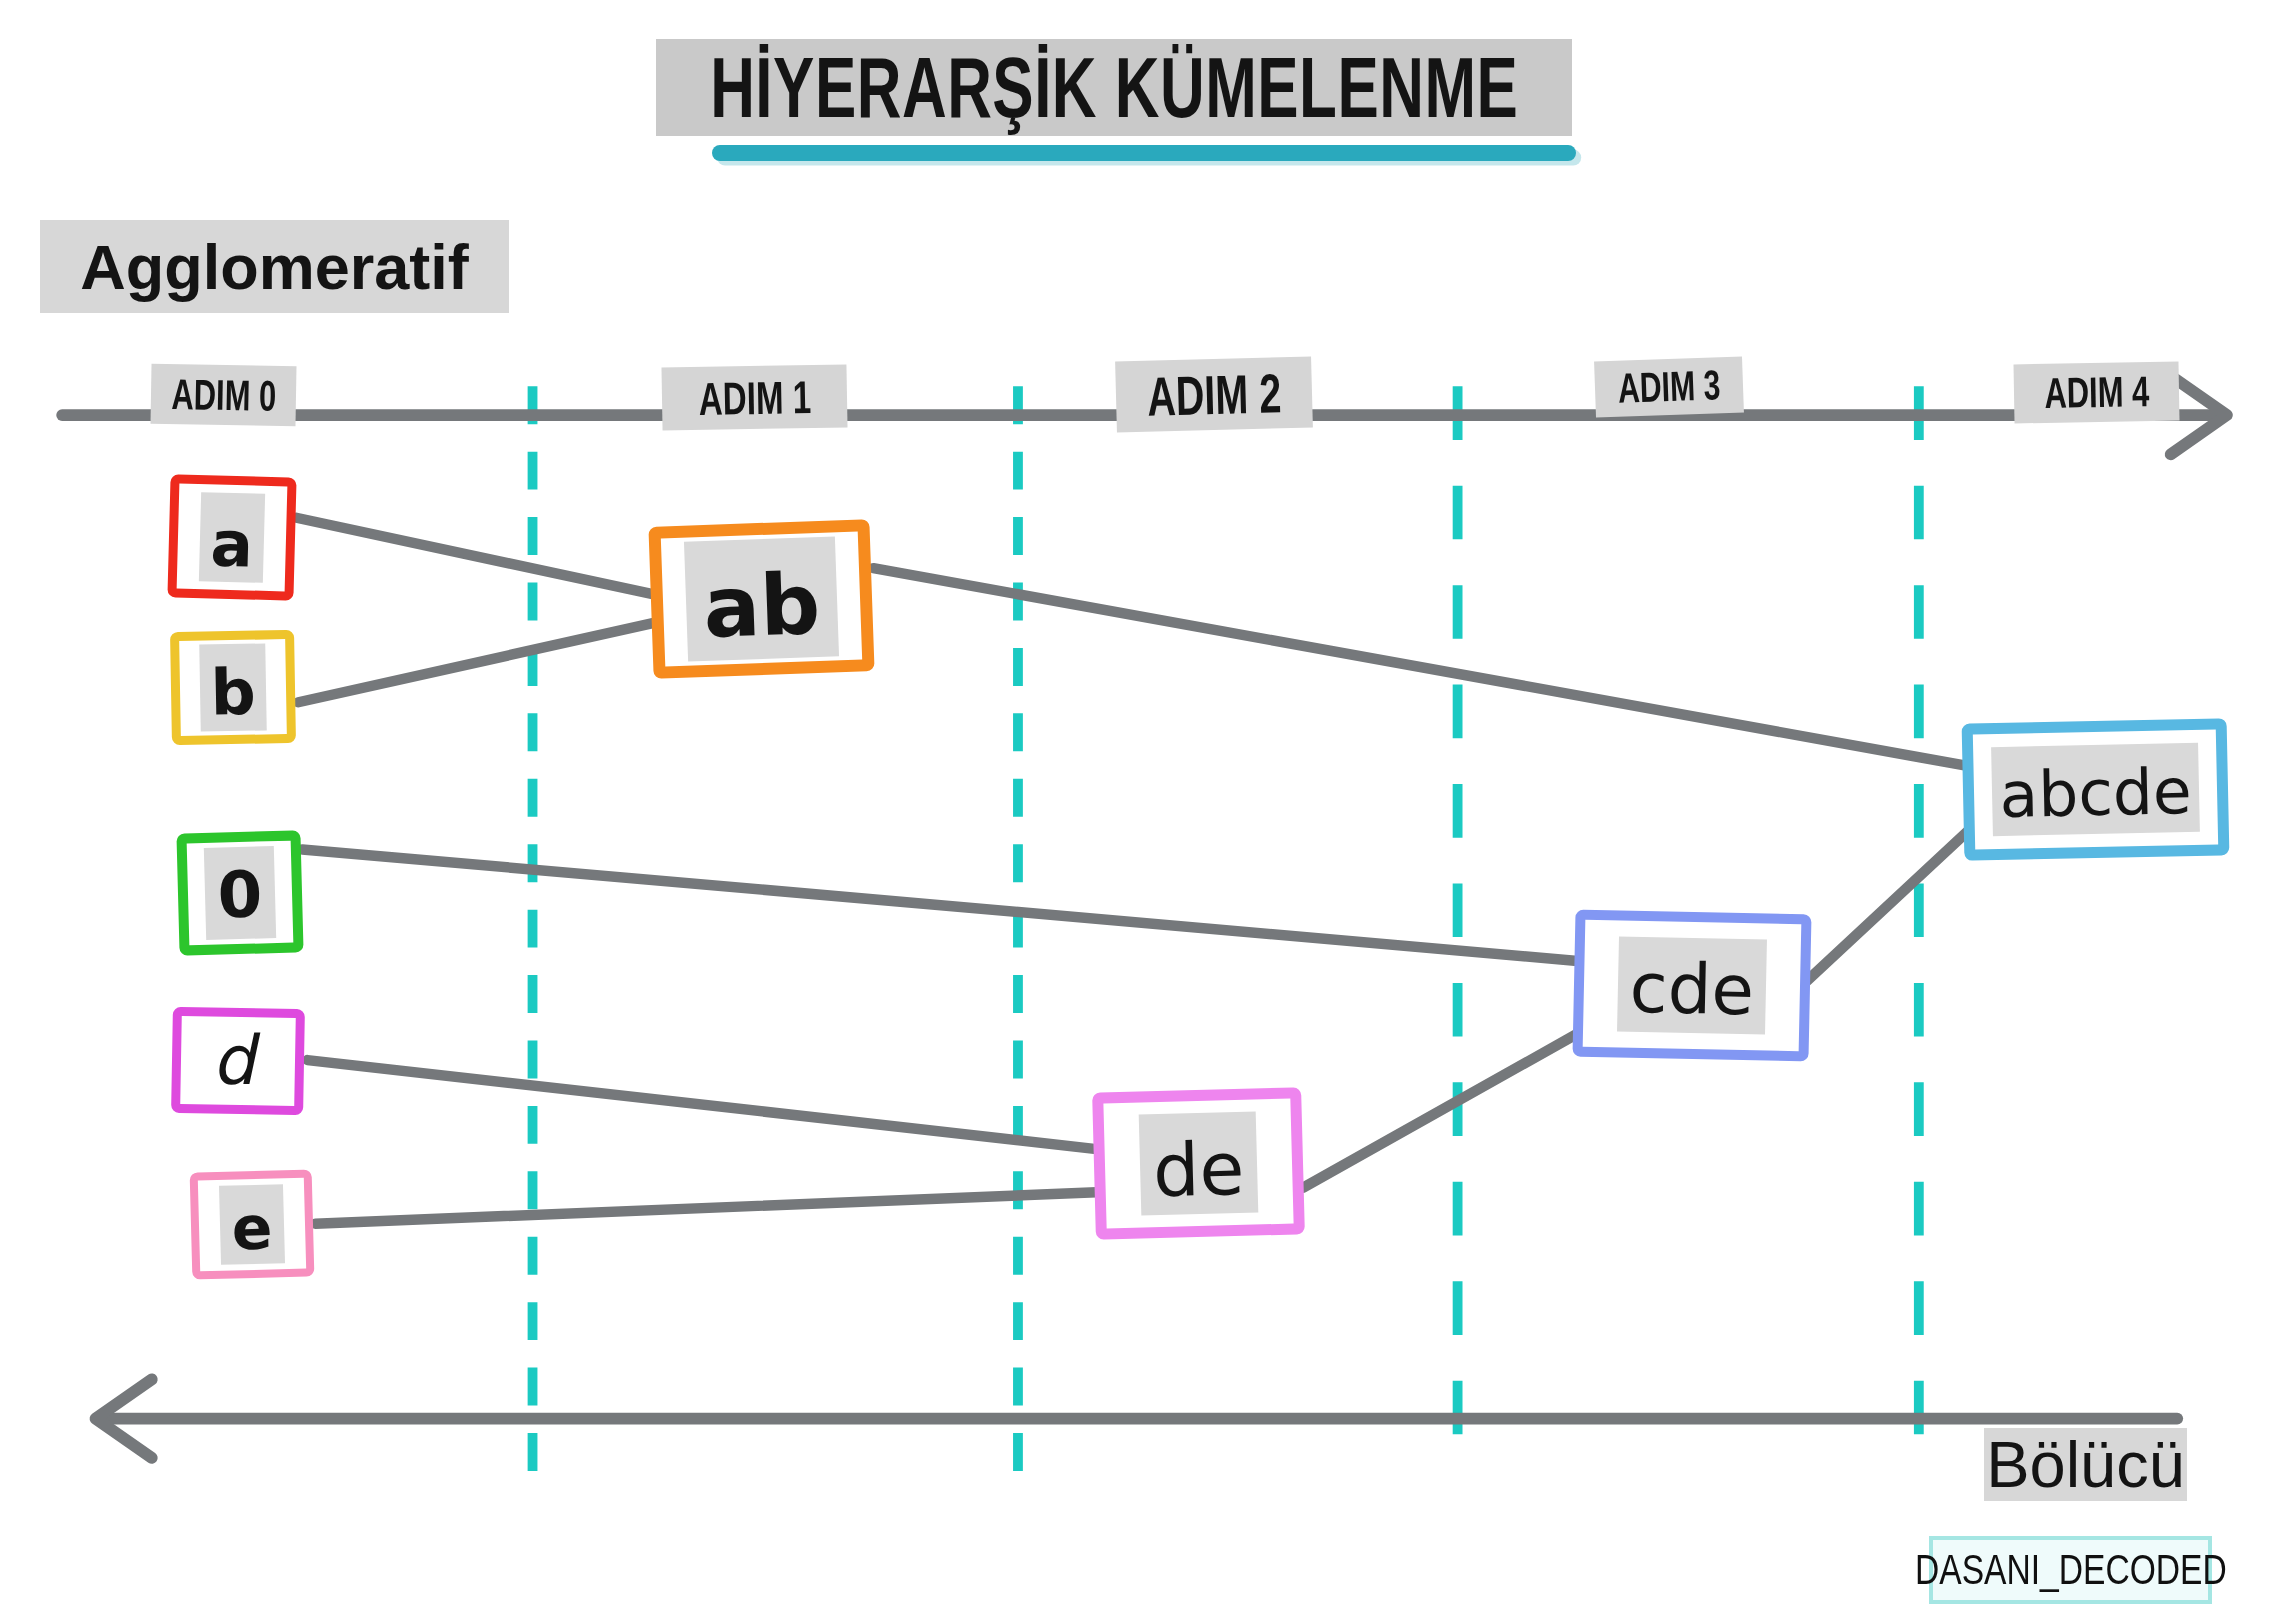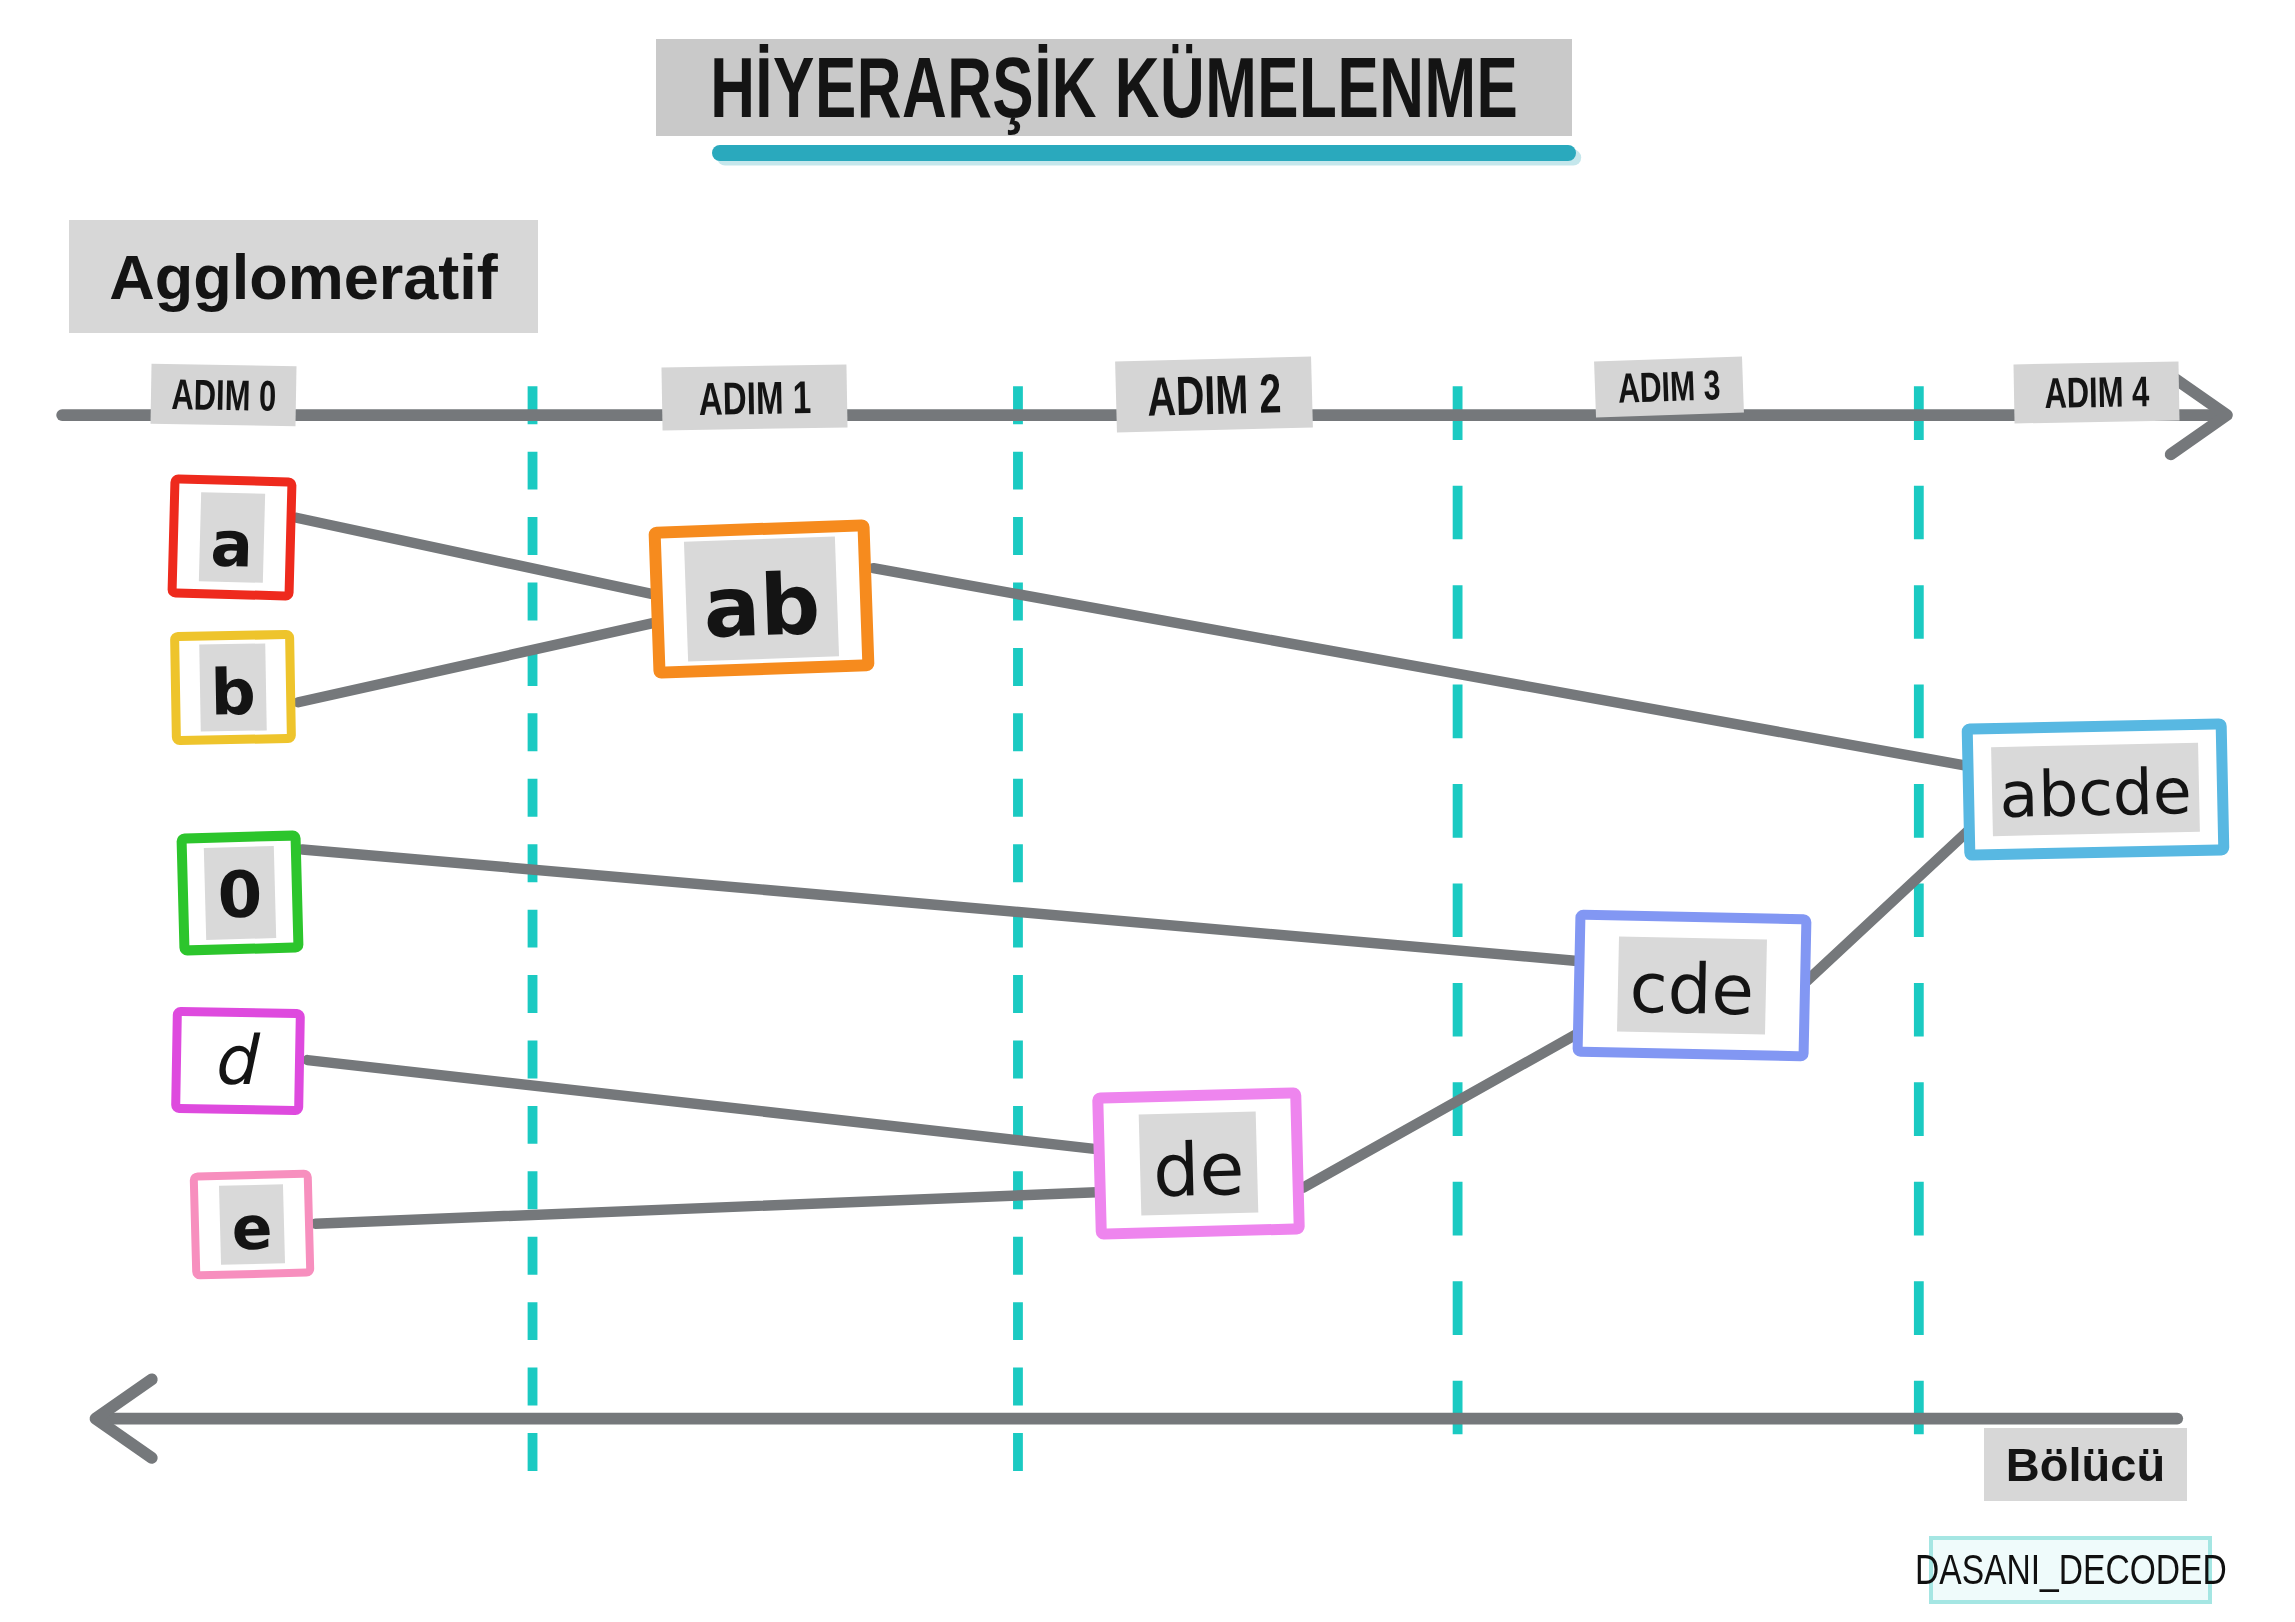--- a/index.html
+++ b/index.html
@@ -8,25 +8,25 @@
   #wires{position:absolute;left:0;top:0;width:2295px;height:1623px;}
 
   .gray-tag{position:absolute;display:flex;align-items:center;justify-content:center;}
   .gray-tag>span{white-space:nowrap;color:#141414;}
 
   #title-bg{left:656px;top:39px;width:916px;height:97px;background:#c9c9c9;}
   #title-bg>span{font-size:86px;font-weight:700;transform:scaleX(0.72);letter-spacing:0.7px;}
   #title-underline{position:absolute;left:712px;top:145px;width:864px;height:15.7px;border-radius:7.9px;
                    background:#2aa9bd;box-shadow:5.2px 4.6px 0 rgba(150,212,220,0.55);}
 
-  #agglomeratif{left:69px;top:220px;width:469px;height:113px;background:#d7d7d7;}
+  #agglomeratif{left:40px;top:220px;width:469px;height:93px;background:#d7d7d7;}
   #agglomeratif>span{font-size:63px;font-weight:600;}
 
   #bolucu{left:1984px;top:1428px;width:203px;height:73px;background:#d7d7d7;}
-  #bolucu>span{font-size:47px;font-weight:700;text-align:right;}
+  #bolucu>span{font-size:65px;font-weight:400;text-align:right;}
 
   #watermark{left:1929px;top:1536px;width:283px;height:68px;background:#effbfb;
              border:4.6px solid #a5e6e3;box-sizing:border-box;}
   #watermark>span{font-size:42px;font-weight:500;transform:scaleX(0.8);color:#101010;}
 
   .step{position:absolute;display:flex;align-items:center;justify-content:center;background:#d5d5d5;}
   .step>span{font-weight:700;color:#141414;transform:scaleX(0.72);white-space:nowrap;}
 
   .node{position:absolute;background:#ffffff;border-style:solid;border-radius:7.9px;
         box-sizing:border-box;display:flex;align-items:center;justify-content:center;}

